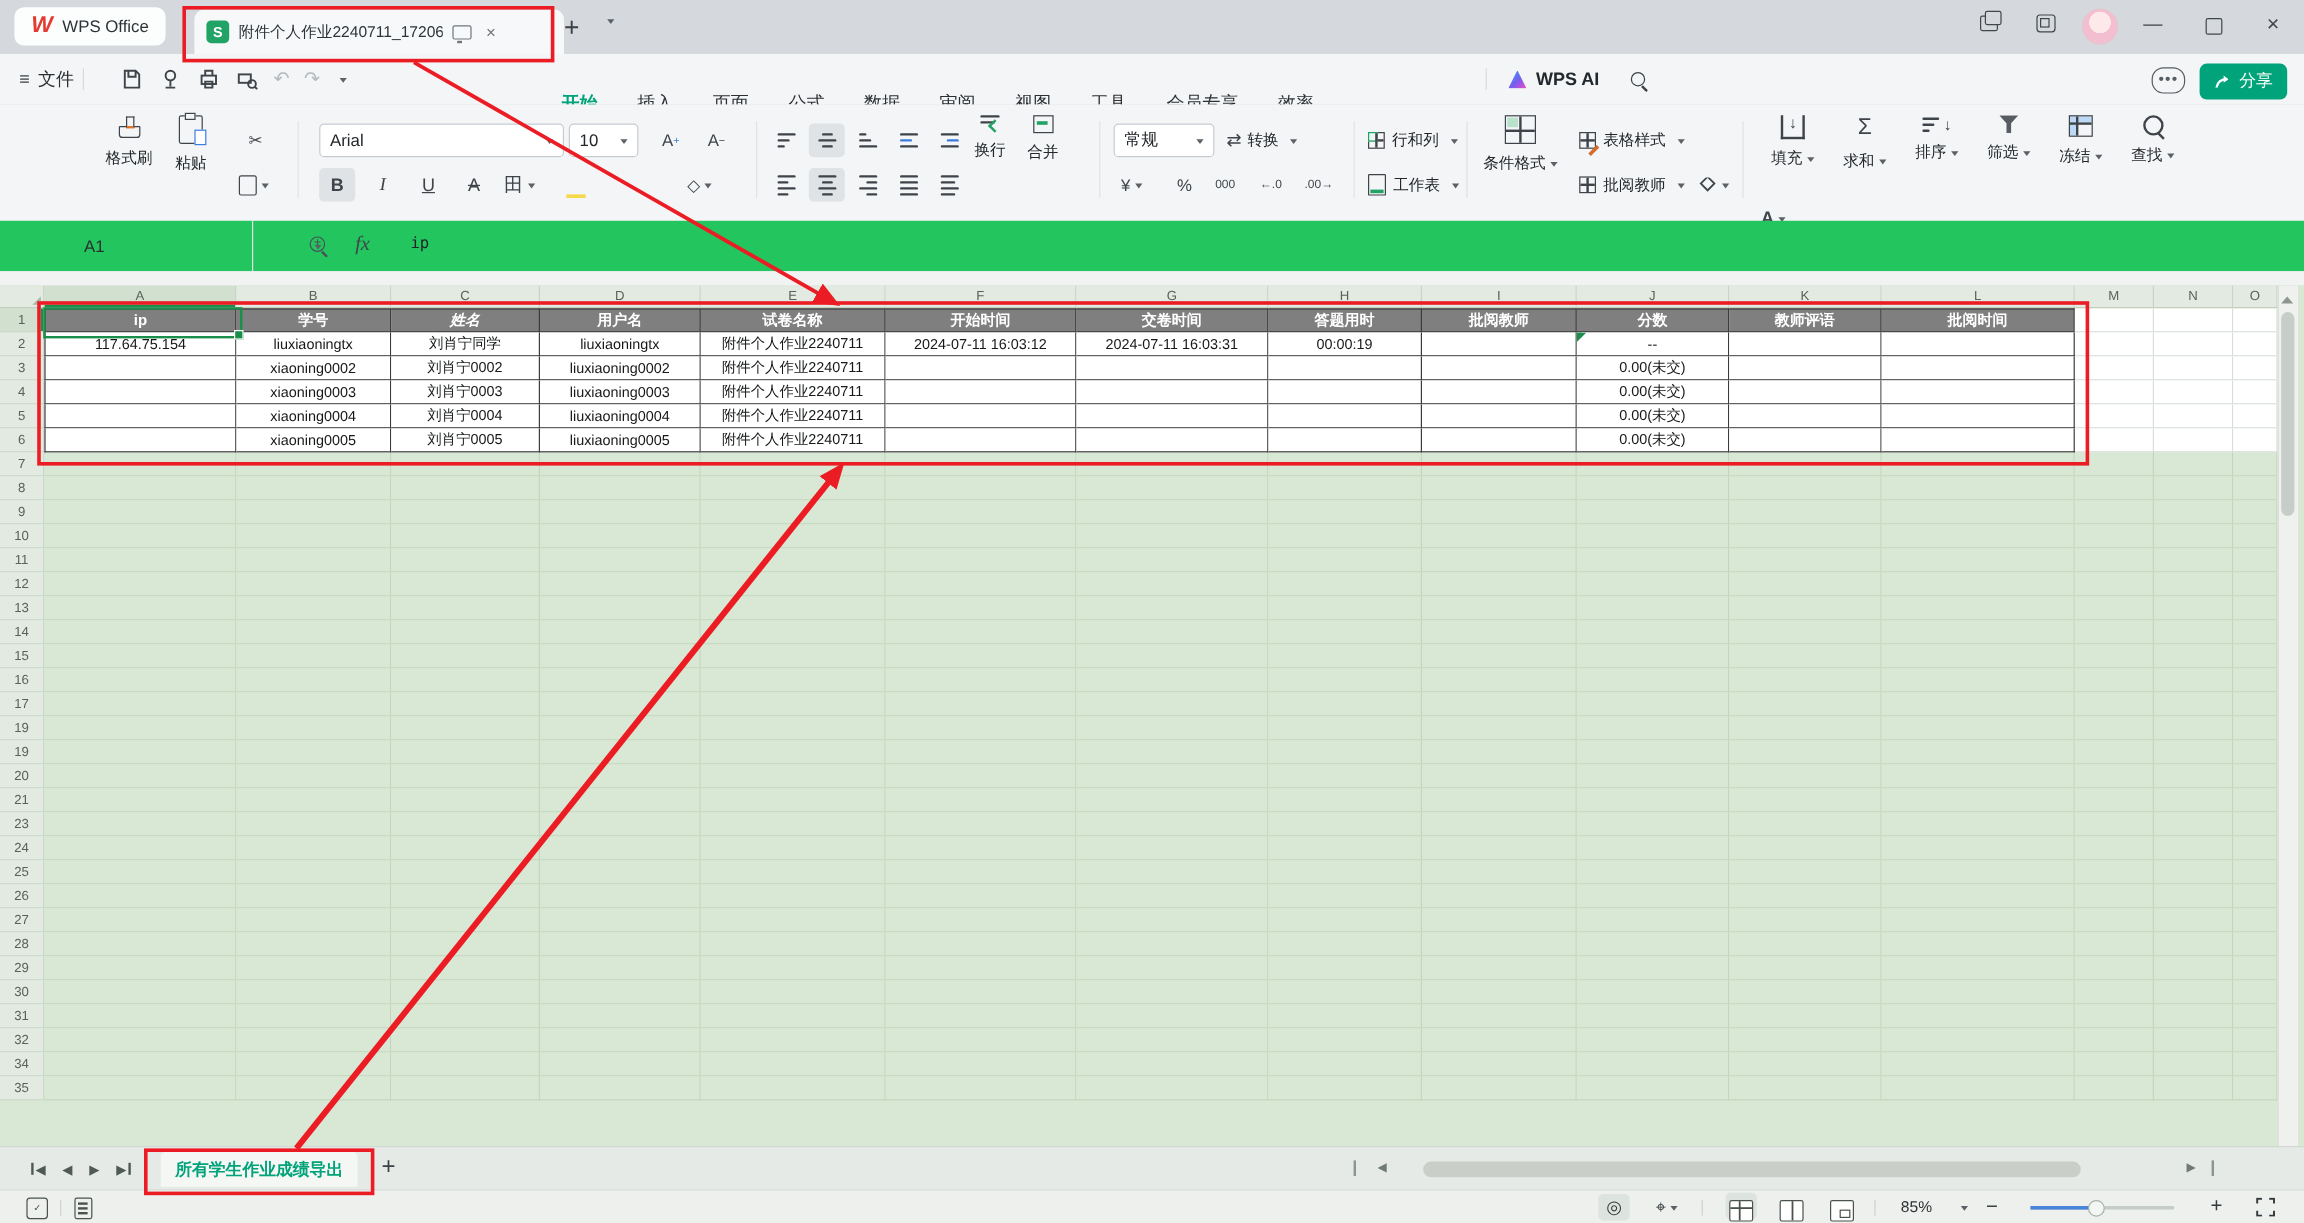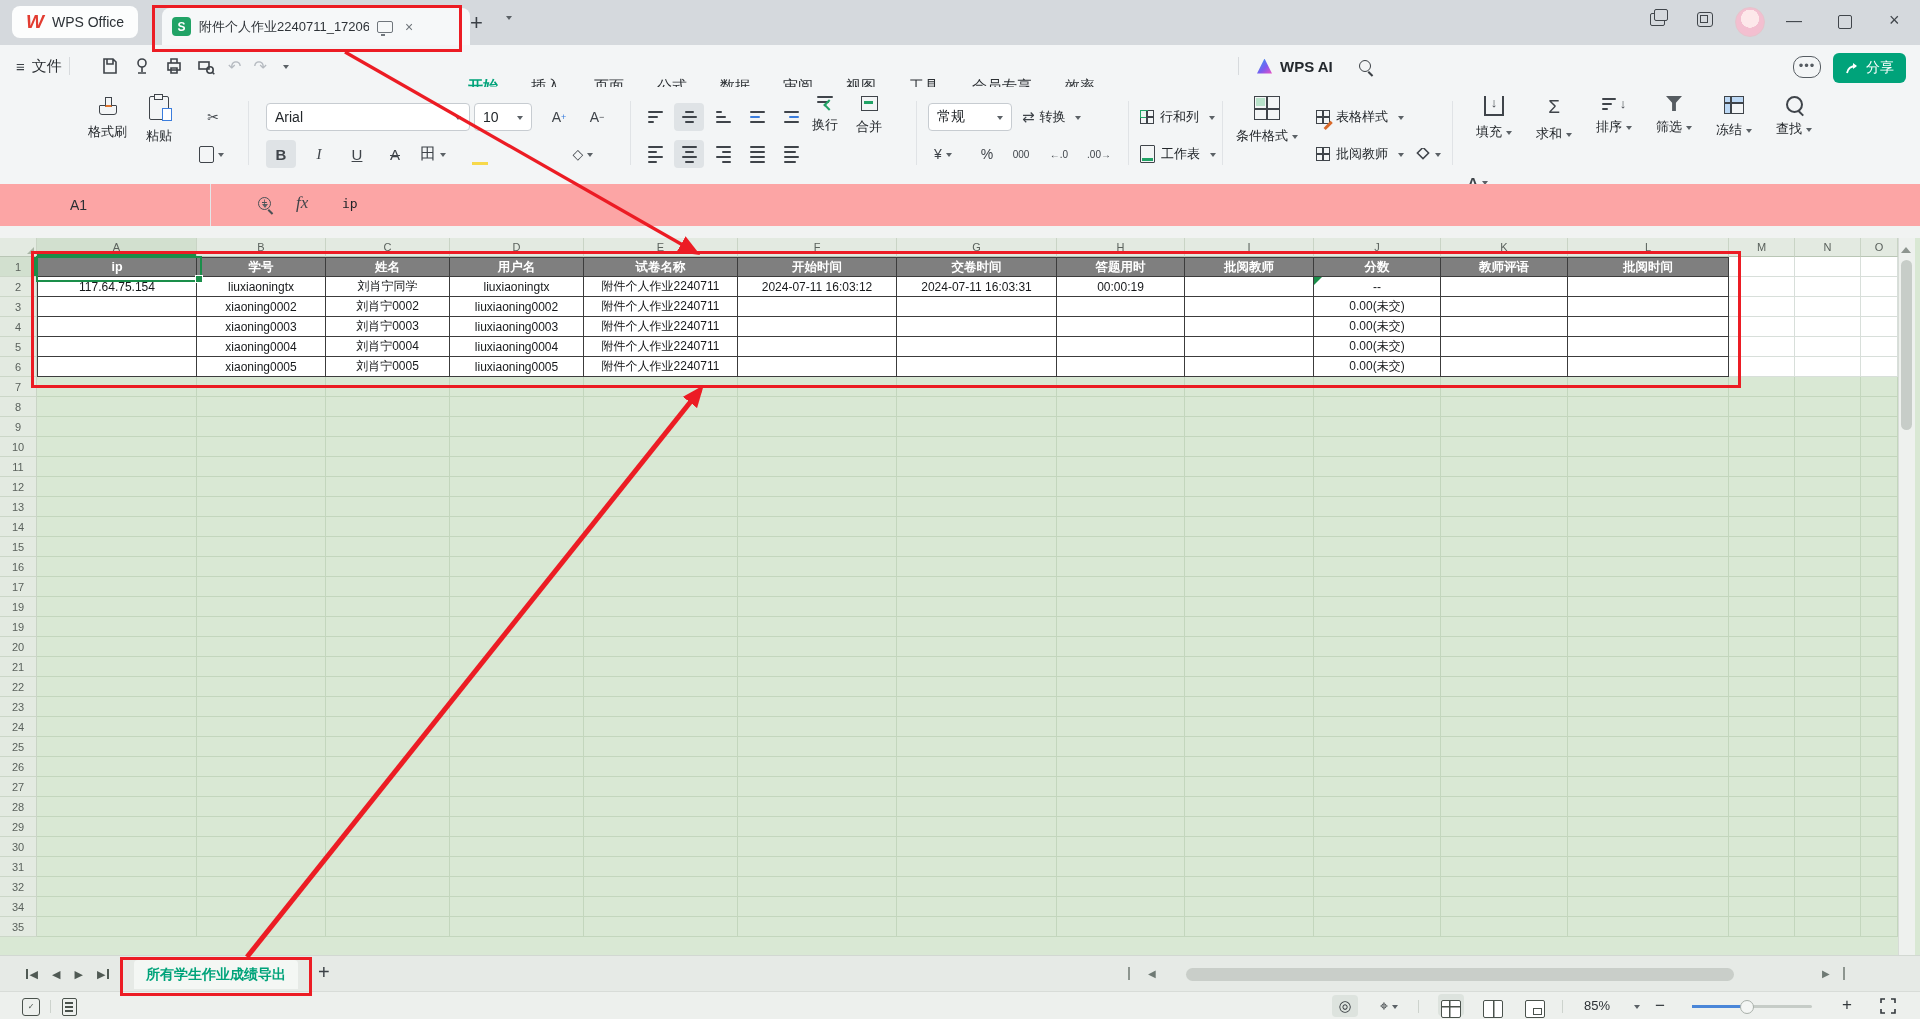--- a/index.html
+++ b/index.html
@@ -92,21 +92,21 @@
   .ic-fill{width:16px;height:18px;position:relative;color:#3f444a;font-size:13px;text-align:center;line-height:14px;border-bottom:2px solid #3f444a;border-left:2px solid #3f444a;border-right:2px solid #3f444a;}
   .ic-sort{gap:4px;}
   .ic-funnel{width:16px;height:15px;background:#565c61;clip-path:polygon(0 0,100% 0,62% 45%,62% 100%,38% 100%,38% 45%);}
   .ic-freeze{width:20px;height:18px;border:1.5px solid #3f444a;box-sizing:border-box;position:relative;background:linear-gradient(#bcd8f5 0 0) 0 0/100% 5px no-repeat,linear-gradient(#bcd8f5 0 0) 0 0/6px 100% no-repeat;}
   .ic-freeze::before{content:'';position:absolute;left:0;right:0;top:5px;height:1.5px;background:#3f444a;}
   .ic-freeze::after{content:'';position:absolute;top:0;bottom:0;left:5px;width:1.5px;background:#3f444a;}
   .ic-find{width:13px;height:13px;border:2px solid #3f444a;border-radius:50%;position:relative;}
   .ic-find::after{content:'';position:absolute;left:11px;top:12px;width:7px;height:2px;background:#3f444a;transform:rotate(45deg);transform-origin:0 0;}
   .smalltxt{font-size:10px;color:#3f444a;letter-spacing:0;}
   
-  #formulabar{left:0;top:184px;width:1920px;height:42px;background:#fca5a5;border-bottom:1px solid #d9dde0;}
+  #formulabar{left:0;top:184px;width:1920px;height:42px;background:#22c55e;border-bottom:1px solid #d9dde0;}
   .namebox{left:0;top:0;width:210px;height:42px;border-right:1px solid #e3e6e9;font-size:14px;color:#2b2f33;}
   .namebox span{margin-left:70px;}
   .namebox .caret{position:absolute;left:192px;}
   .fmag{left:258px;top:13px;width:11px;height:11px;border:1.7px solid #4a5055;border-radius:50%;color:#4a5055;font-size:10px;line-height:10px;text-align:center;}
   .fmag::after{content:'';position:absolute;left:10px;top:11px;width:6px;height:1.7px;background:#4a5055;transform:rotate(45deg);transform-origin:0 0;}
   .fx{left:296px;top:9px;font-family:"Liberation Serif",serif;font-style:italic;font-size:17px;color:#3f4449;}
   .fcontent{left:342px;top:12px;font-size:13px;color:#202428;font-family:"DejaVu Sans Mono",monospace;}
   #prestrip{left:0;top:226px;width:1920px;height:12px;background:#f1f3f2;}
   
   #grid{left:0;top:238px;width:1920px;height:717px;background:#d9e8d4;overflow:hidden;}
@@ -528,21 +528,21 @@
       <div class="ch" style="width: 161px;">L</div>
       <div class="ch" style="width: 66px;">M</div>
       <div class="ch" style="width: 66px;">N</div>
       <div class="ch" style="width: 37px;">O</div>
     </div>
   <div id="rows" class="ab">
       <div class="grow">
         <div class="gut sel">1</div>
         <div class="cell th first" style="width: 160px;">ip</div>
         <div class="cell th" style="width: 129px;">学号</div>
-        <div class="cell th" style="width: 124px;">姓名</div>
+        <div class="cell th" style="width: 124px; font-style: italic;">姓名</div>
         <div class="cell th" style="width: 134px;">用户名</div>
         <div class="cell th" style="width: 154px;">试卷名称</div>
         <div class="cell th" style="width: 159px;">开始时间</div>
         <div class="cell th" style="width: 160px;">交卷时间</div>
         <div class="cell th" style="width: 128px;">答题用时</div>
         <div class="cell th" style="width: 129px;">批阅教师</div>
         <div class="cell th" style="width: 127px;">分数</div>
         <div class="cell th" style="width: 127px; font-family: Liberation Mono, monospace;">教师评语</div>
         <div class="cell th" style="width: 161px;">批阅时间</div>
         <div class="cell wcell" style="width: 66px;"></div>
@@ -886,38 +886,20 @@
         <div class="cell gcell" style="width: 129px;"></div>
         <div class="cell gcell" style="width: 127px;"></div>
         <div class="cell gcell" style="width: 127px;"></div>
         <div class="cell gcell" style="width: 161px;"></div>
         <div class="cell gcell" style="width: 66px;"></div>
         <div class="cell gcell" style="width: 66px;"></div>
         <div class="cell gcell" style="width: 37px;"></div>
       </div>
       <div class="grow">
         <div class="gut">21</div>
-        <div class="cell gcell" style="width: 160px;"></div>
-        <div class="cell gcell" style="width: 129px;"></div>
-        <div class="cell gcell" style="width: 124px;"></div>
-        <div class="cell gcell" style="width: 134px;"></div>
-        <div class="cell gcell" style="width: 154px;"></div>
-        <div class="cell gcell" style="width: 159px;"></div>
-        <div class="cell gcell" style="width: 160px;"></div>
-        <div class="cell gcell" style="width: 128px;"></div>
-        <div class="cell gcell" style="width: 129px;"></div>
-        <div class="cell gcell" style="width: 127px;"></div>
-        <div class="cell gcell" style="width: 127px;"></div>
-        <div class="cell gcell" style="width: 161px;"></div>
-        <div class="cell gcell" style="width: 66px;"></div>
-        <div class="cell gcell" style="width: 66px;"></div>
-        <div class="cell gcell" style="width: 37px;"></div>
-      </div>
-      <div class="grow">
-        <div class="gut">22</div>
         <div class="cell gcell" style="width: 160px;"></div>
         <div class="cell gcell" style="width: 129px;"></div>
         <div class="cell gcell" style="width: 124px;"></div>
         <div class="cell gcell" style="width: 134px;"></div>
         <div class="cell gcell" style="width: 154px;"></div>
         <div class="cell gcell" style="width: 159px;"></div>
         <div class="cell gcell" style="width: 160px;"></div>
         <div class="cell gcell" style="width: 128px;"></div>
         <div class="cell gcell" style="width: 129px;"></div>
         <div class="cell gcell" style="width: 127px;"></div>

